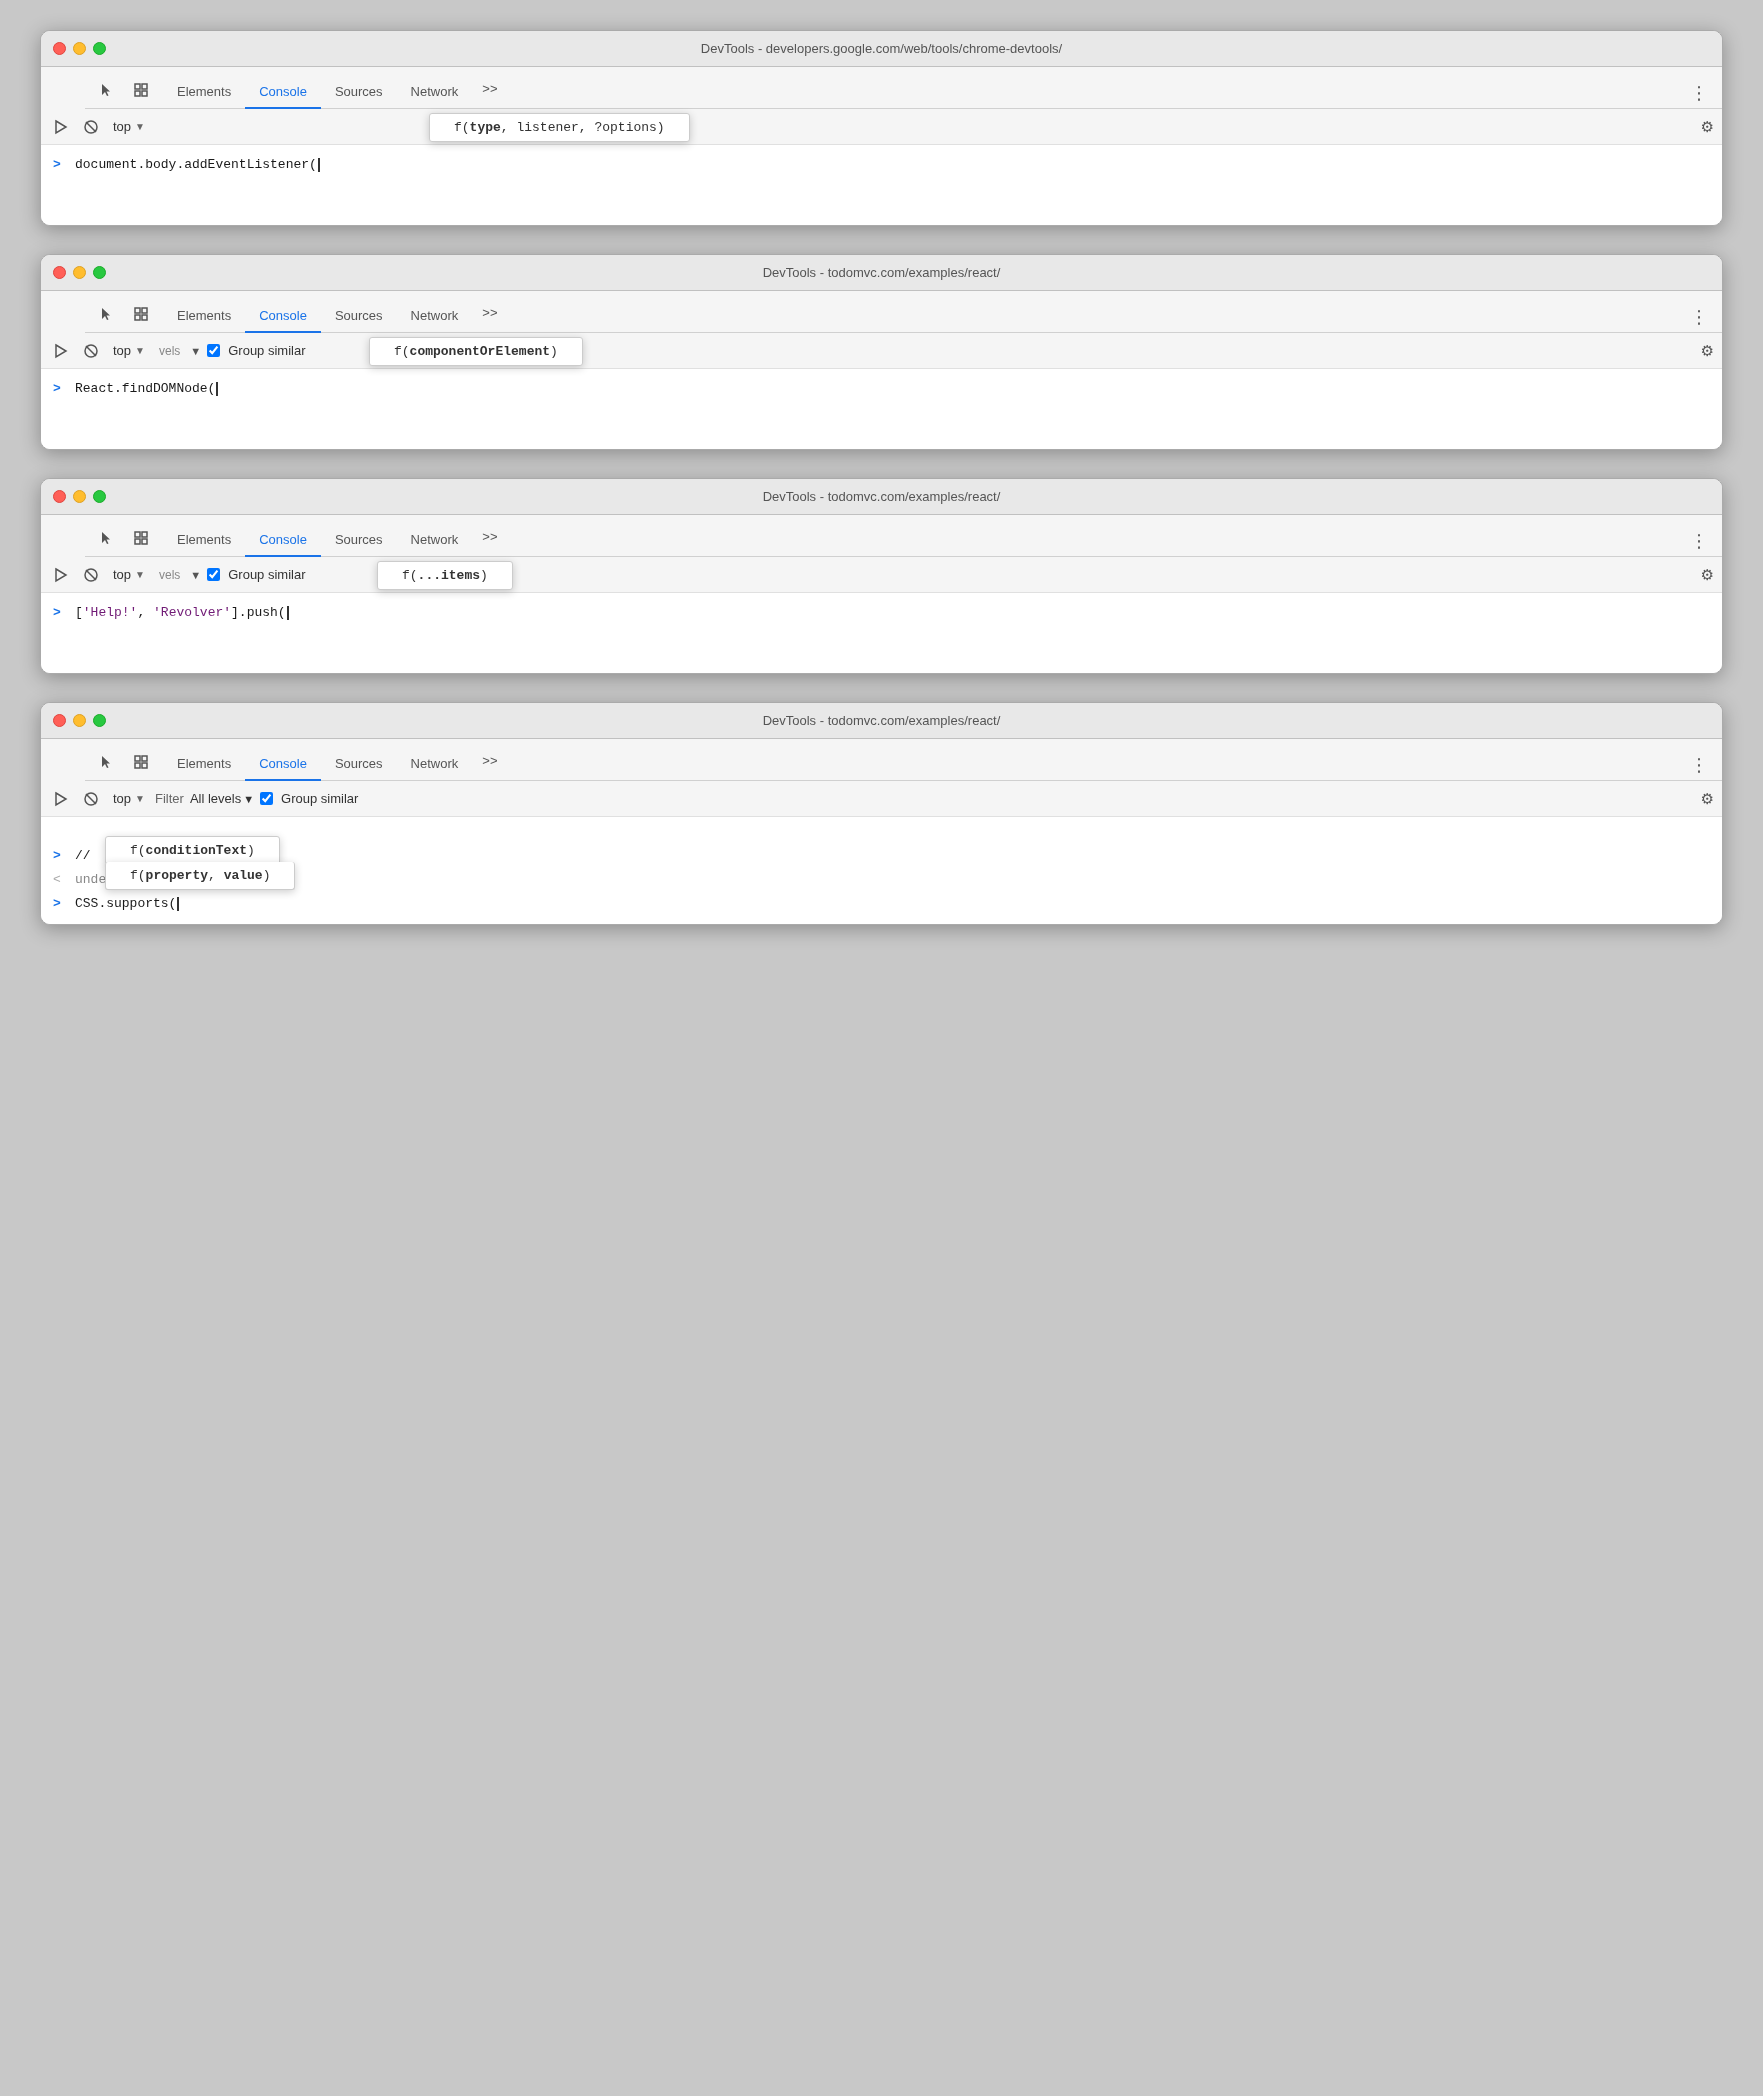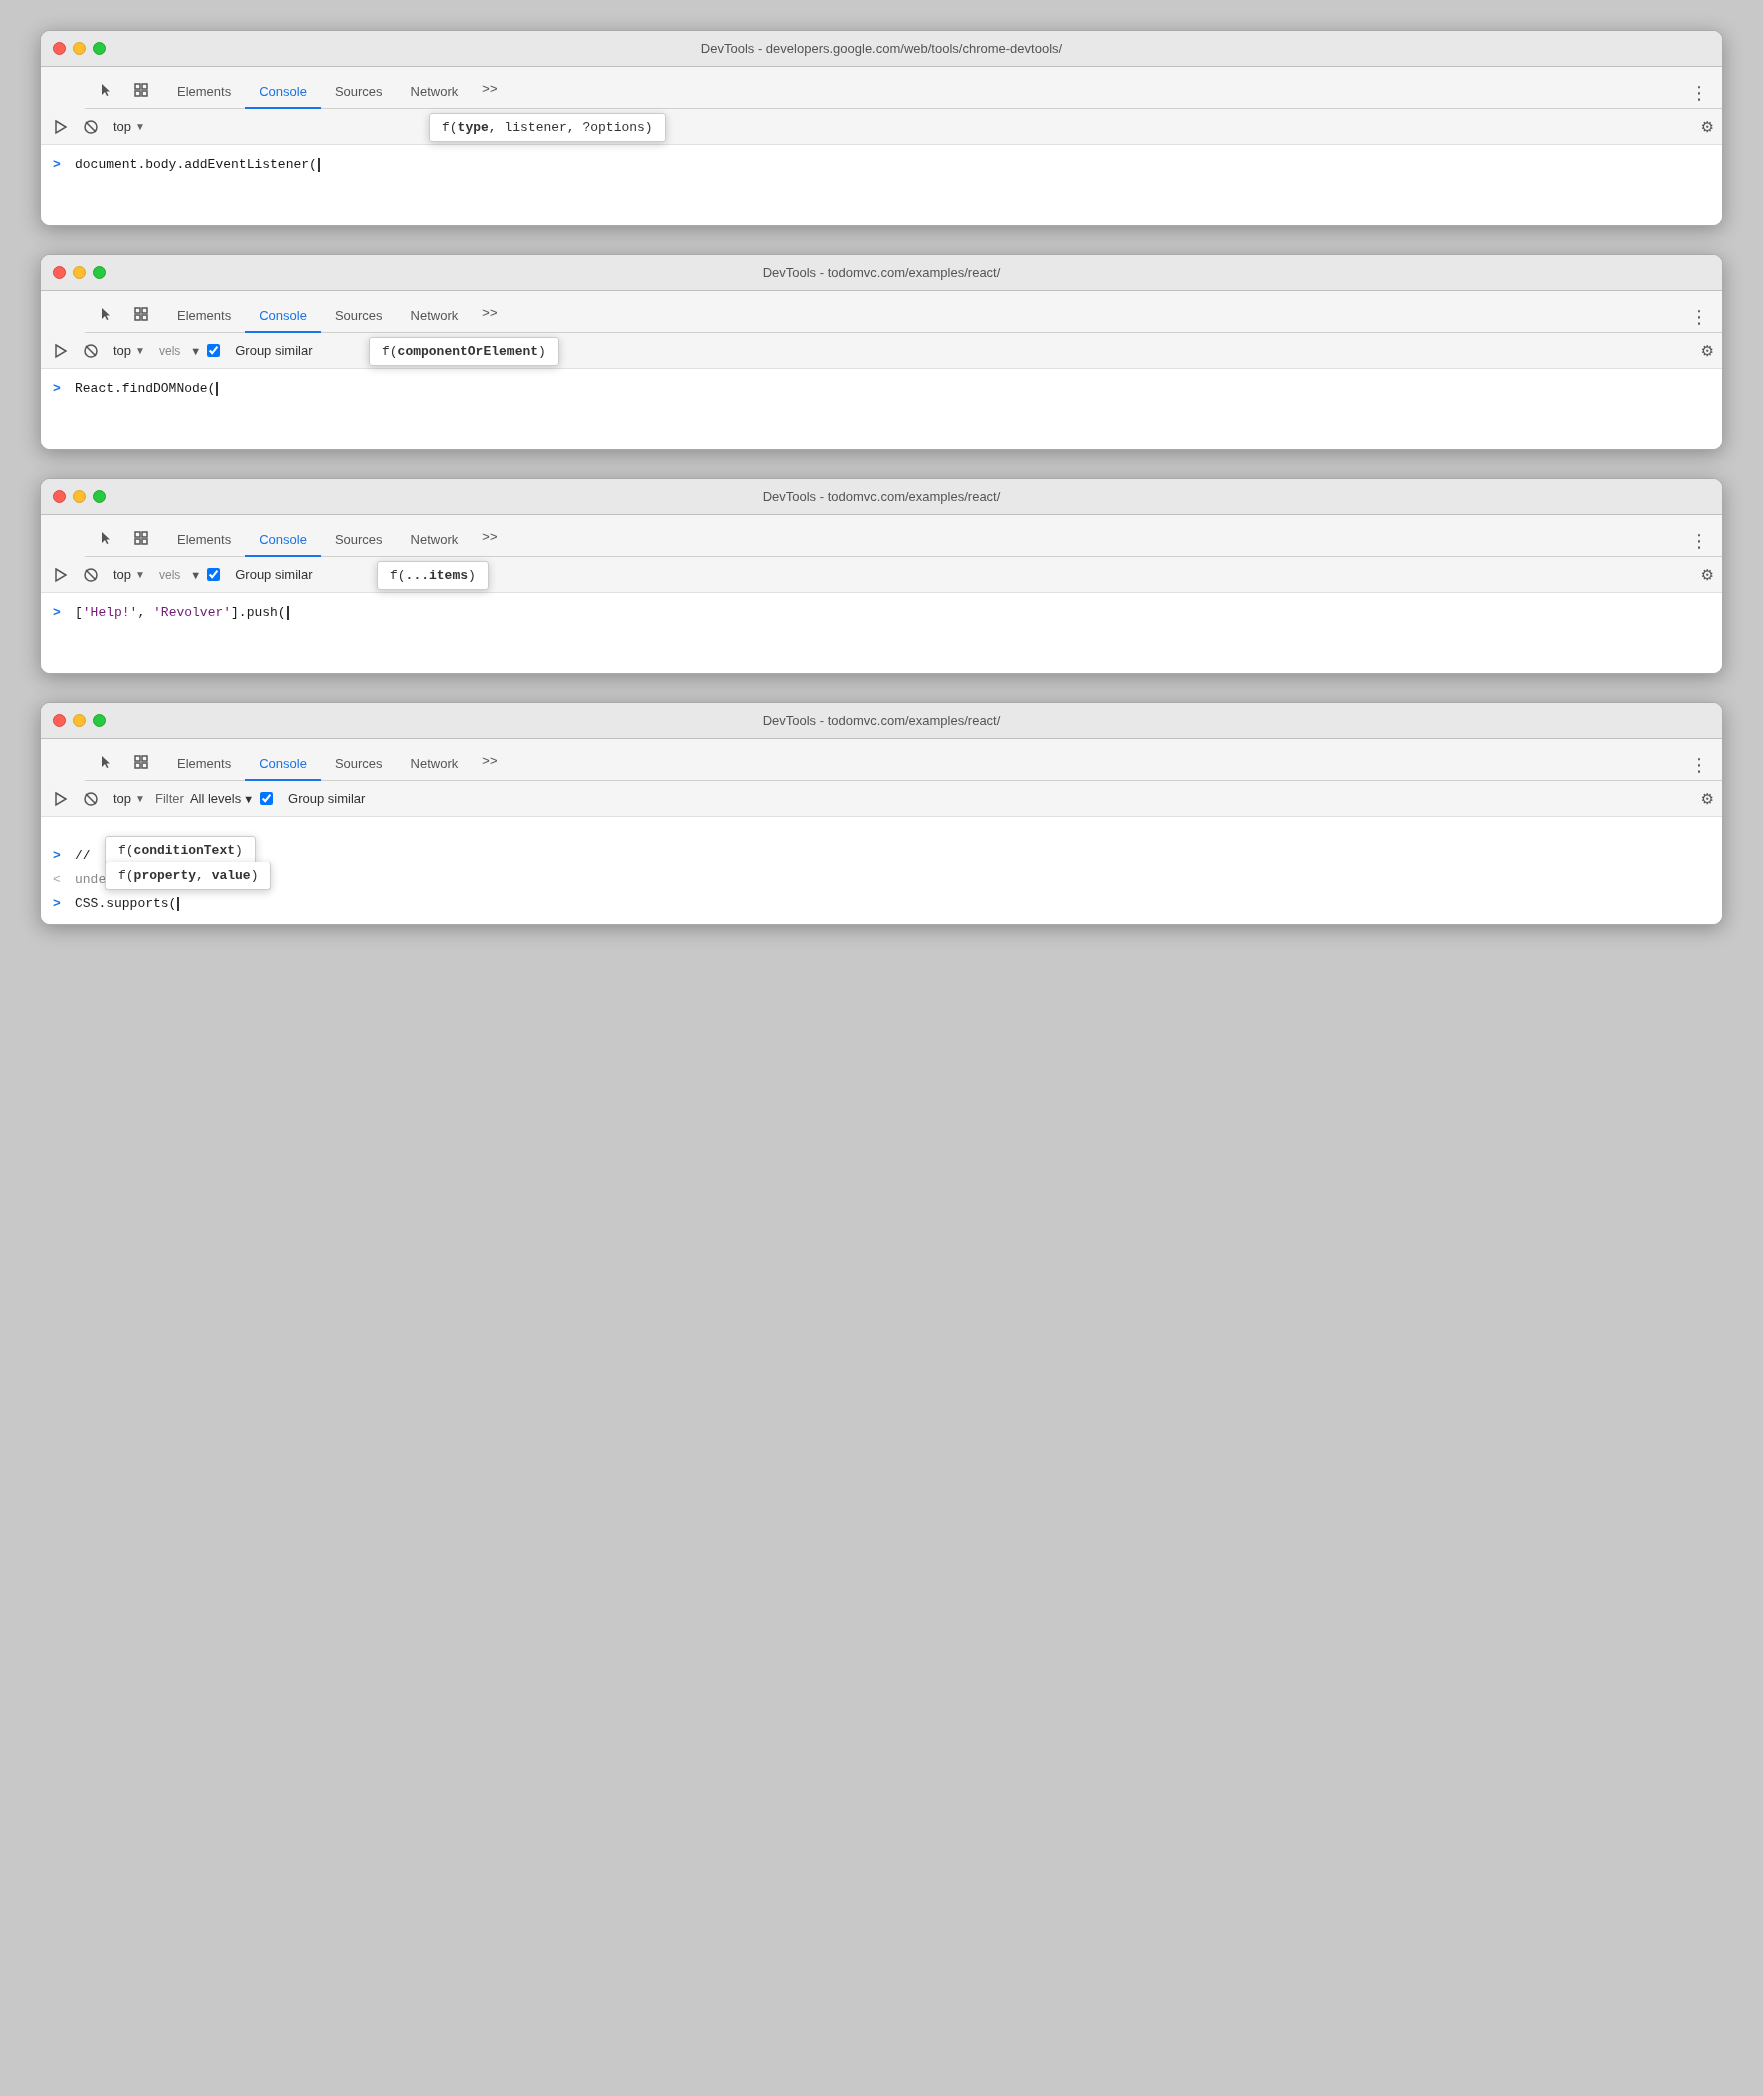--- a/index.html
+++ b/index.html
@@ -152,21 +152,21 @@
       display: flex;
       align-items: center;
       gap: 2px;
       font-size: 13px;
       color: #333;
       cursor: pointer;
     }
     .checkbox-group {
       display: flex;
       align-items: center;
-      gap: 15px;
+      gap: 8px;
       font-size: 13px;
       color: #333;
     }
     .checkbox-group input[type=checkbox] {
       width: 13px;
       height: 13px;
     }
     .gear-icon {
       margin-left: auto;
       font-size: 15px;
@@ -219,21 +219,21 @@
       color: #888;
     }
 
     
     .autocomplete-popup {
       position: absolute;
       background: #fff;
       border: 1px solid #ccc;
       border-radius: 3px;
       box-shadow: 0 2px 8px rgba(0,0,0,0.2);
-      padding: 6px 12px;
+      padding: 6px 24px;
       font-family: 'Menlo', 'Monaco', 'Courier New', monospace;
       font-size: 13px;
       color: #333;
       white-space: nowrap;
       z-index: 10;
     }
     .autocomplete-popup .param-bold {
       font-weight: bold;
     }
 

